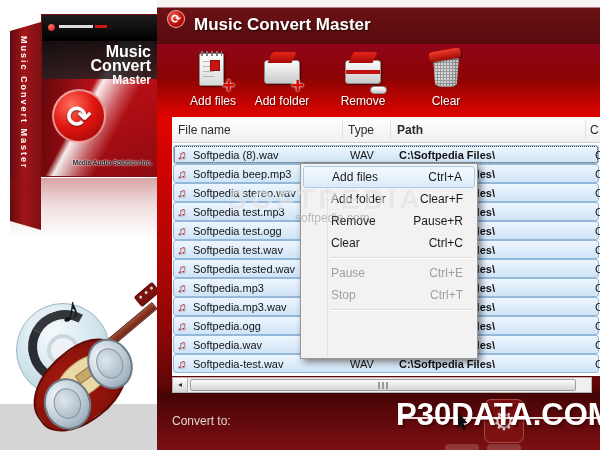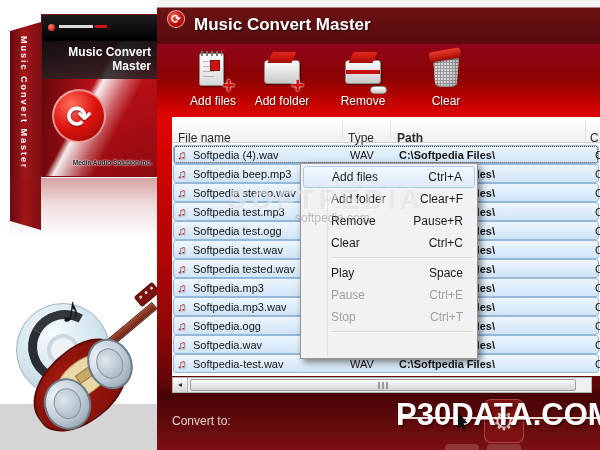--- a/index.html
+++ b/index.html
@@ -24,21 +24,21 @@
       linear-gradient(160deg,#d3161d,#a90d13 70%,#8c0b10);
     border:1px solid #7a0d10;}
   .box-topstrip{position:absolute;left:0;top:0;width:100%;height:26px;background:linear-gradient(180deg,#1d1d1f,#000);}
   .box-brand-dot{position:absolute;left:6px;top:9px;width:7px;height:7px;border-radius:50%;
     background:radial-gradient(circle at 35% 30%,#ff7a6a,#c40d0d);}
   .box-brand-bar1{position:absolute;left:17px;top:10px;width:34px;height:3px;background:rgba(255,255,255,.85);}
   .box-brand-bar2{position:absolute;left:53px;top:10px;width:12px;height:3px;background:#d01616;}
   .box-titleband{position:absolute;left:0;top:26px;width:100%;height:38px;
     background:linear-gradient(180deg,rgba(16,15,16,.94),rgba(40,33,35,.86));
     color:#fff;text-align:right;padding:4px 6px 0 0;}
-  .box-titleband .l1{font-size:12px;font-weight:bold;line-height:14px;}
+  .box-titleband .l1{font-size:16px;font-weight:bold;line-height:14px;}
   .box-titleband .l2{font-size:12px;font-weight:bold;line-height:15px;}
   .box-logo{position:absolute;left:10px;top:74px;width:54px;height:54px;border-radius:50%;
     background:radial-gradient(circle at 35% 28%,#ff6f5c,#e01410 48%,#8c0603);
     border:2px solid rgba(255,255,255,.55);color:#fff;font-size:30px;font-weight:bold;
     display:flex;align-items:center;justify-content:center;text-shadow:0 1px 2px rgba(0,0,0,.5);}
   .box-publisher{position:absolute;right:5px;bottom:10px;font-size:6.5px;font-weight:bold;color:#23242e;
     text-shadow:0 0 2px rgba(255,255,255,.95),0 0 2px rgba(255,255,255,.95);}
   .box-reflection{position:absolute;left:10px;top:178px;width:148px;height:60px;
     background:linear-gradient(180deg,rgba(150,14,18,.38),rgba(150,14,18,.14) 45%,rgba(150,14,18,0));}
 
@@ -111,21 +111,21 @@
     border-radius:4px 4px 9px 9px;clip-path:polygon(4% 0,96% 0,88% 100%,12% 100%);
     background-color:#dadada;background-image:radial-gradient(#989898 1px,transparent 1.2px);background-size:3px 3px;
     box-shadow:inset -4px 0 6px rgba(0,0,0,.18),1px 1px 2px rgba(0,0,0,.4);}
   .trash-lid{position:absolute;left:3px;top:0px;width:32px;height:10px;border-radius:3px;
     background:linear-gradient(180deg,#ef3a2a,#9d0a05);transform:rotate(-10deg);box-shadow:1px 1px 1px rgba(0,0,0,.4);}
 
   
   .list{position:absolute;left:172px;top:117px;width:428px;height:259px;background:#fdfdfd;overflow:hidden;}
   .lhead{position:relative;height:26px;background:linear-gradient(180deg,#ffffff,#f1f0f0);border-bottom:1px solid #cfcfcf;
     font-size:12px;color:#2b2b2b;}
-  .lhead .h{position:absolute;top:6px;margin-top:8px;}
+  .lhead .h{position:absolute;top:6px;}
   .h-name{left:6px;} .h-type{left:176px;} .h-path{left:225px;font-weight:bold;} .h-extra{left:418px;}
   .vsep{position:absolute;top:3px;bottom:3px;width:1px;background:#e1e1e1;}
   .vs1{left:170px;} .vs2{left:218px;} .vs3{left:413px;}
   .lrows{position:absolute;left:0;top:28px;right:0;}
   .lrow{position:relative;height:19px;margin:0 1px 0 1px;border:1px solid #93b8da;border-radius:3px;
     background:linear-gradient(180deg,#eef6fe,#cfe4f7);font-size:11px;color:#131313;}
   .lrow + .lrow{margin-top:0px;}
   .lrow.focused{outline:1px dotted #3c3c3c;outline-offset:-2px;}
   .lrow .nicon{position:absolute;left:3px;top:2px;font-size:12px;color:#b51d1d;
     text-shadow:1px 1px 1px rgba(110,110,110,.55);}
@@ -274,21 +274,21 @@
       <span class="h h-type">Type</span>
       <span class="h h-path">Path</span>
       <span class="h h-extra">C</span>
       <span class="vsep vs1"></span>
         <span class="vsep vs2"></span>
         <span class="vsep vs3"></span>
     </div>
     <div class="lrows">
       <div class="lrow focused">
         <span class="nicon">♫</span>
-        <span class="c-name">Softpedia (4).wav</span>
+        <span class="c-name">Softpedia (8).wav</span>
         <span class="c-type">WAV</span>
         <span class="c-path">C:\Softpedia Files\</span>
         <span class="c-extra">C</span>
       </div>
       <div class="lrow">
         <span class="nicon">♫</span>
         <span class="c-name">Softpedia beep.mp3</span>
         <span class="c-type">MP3</span>
         <span class="c-path">C:\Softpedia Files\</span>
         <span class="c-extra">C</span>
@@ -395,24 +395,20 @@
     </div>
     <div class="mi">
       <span class="ml">Remove</span>
       <span class="ms">Pause+R</span>
     </div>
     <div class="mi">
       <span class="ml">Clear</span>
       <span class="ms">Ctrl+C</span>
     </div>
     <div class="msep"></div>
-    <div class="mi">
-      <span class="ml">Play</span>
-      <span class="ms">Space</span>
-    </div>
     <div class="mi dis">
       <span class="ml">Pause</span>
       <span class="ms">Ctrl+E</span>
     </div>
     <div class="mi dis">
       <span class="ml">Stop</span>
       <span class="ms">Ctrl+T</span>
     </div>
     <div class="msep"></div>
   </div>

